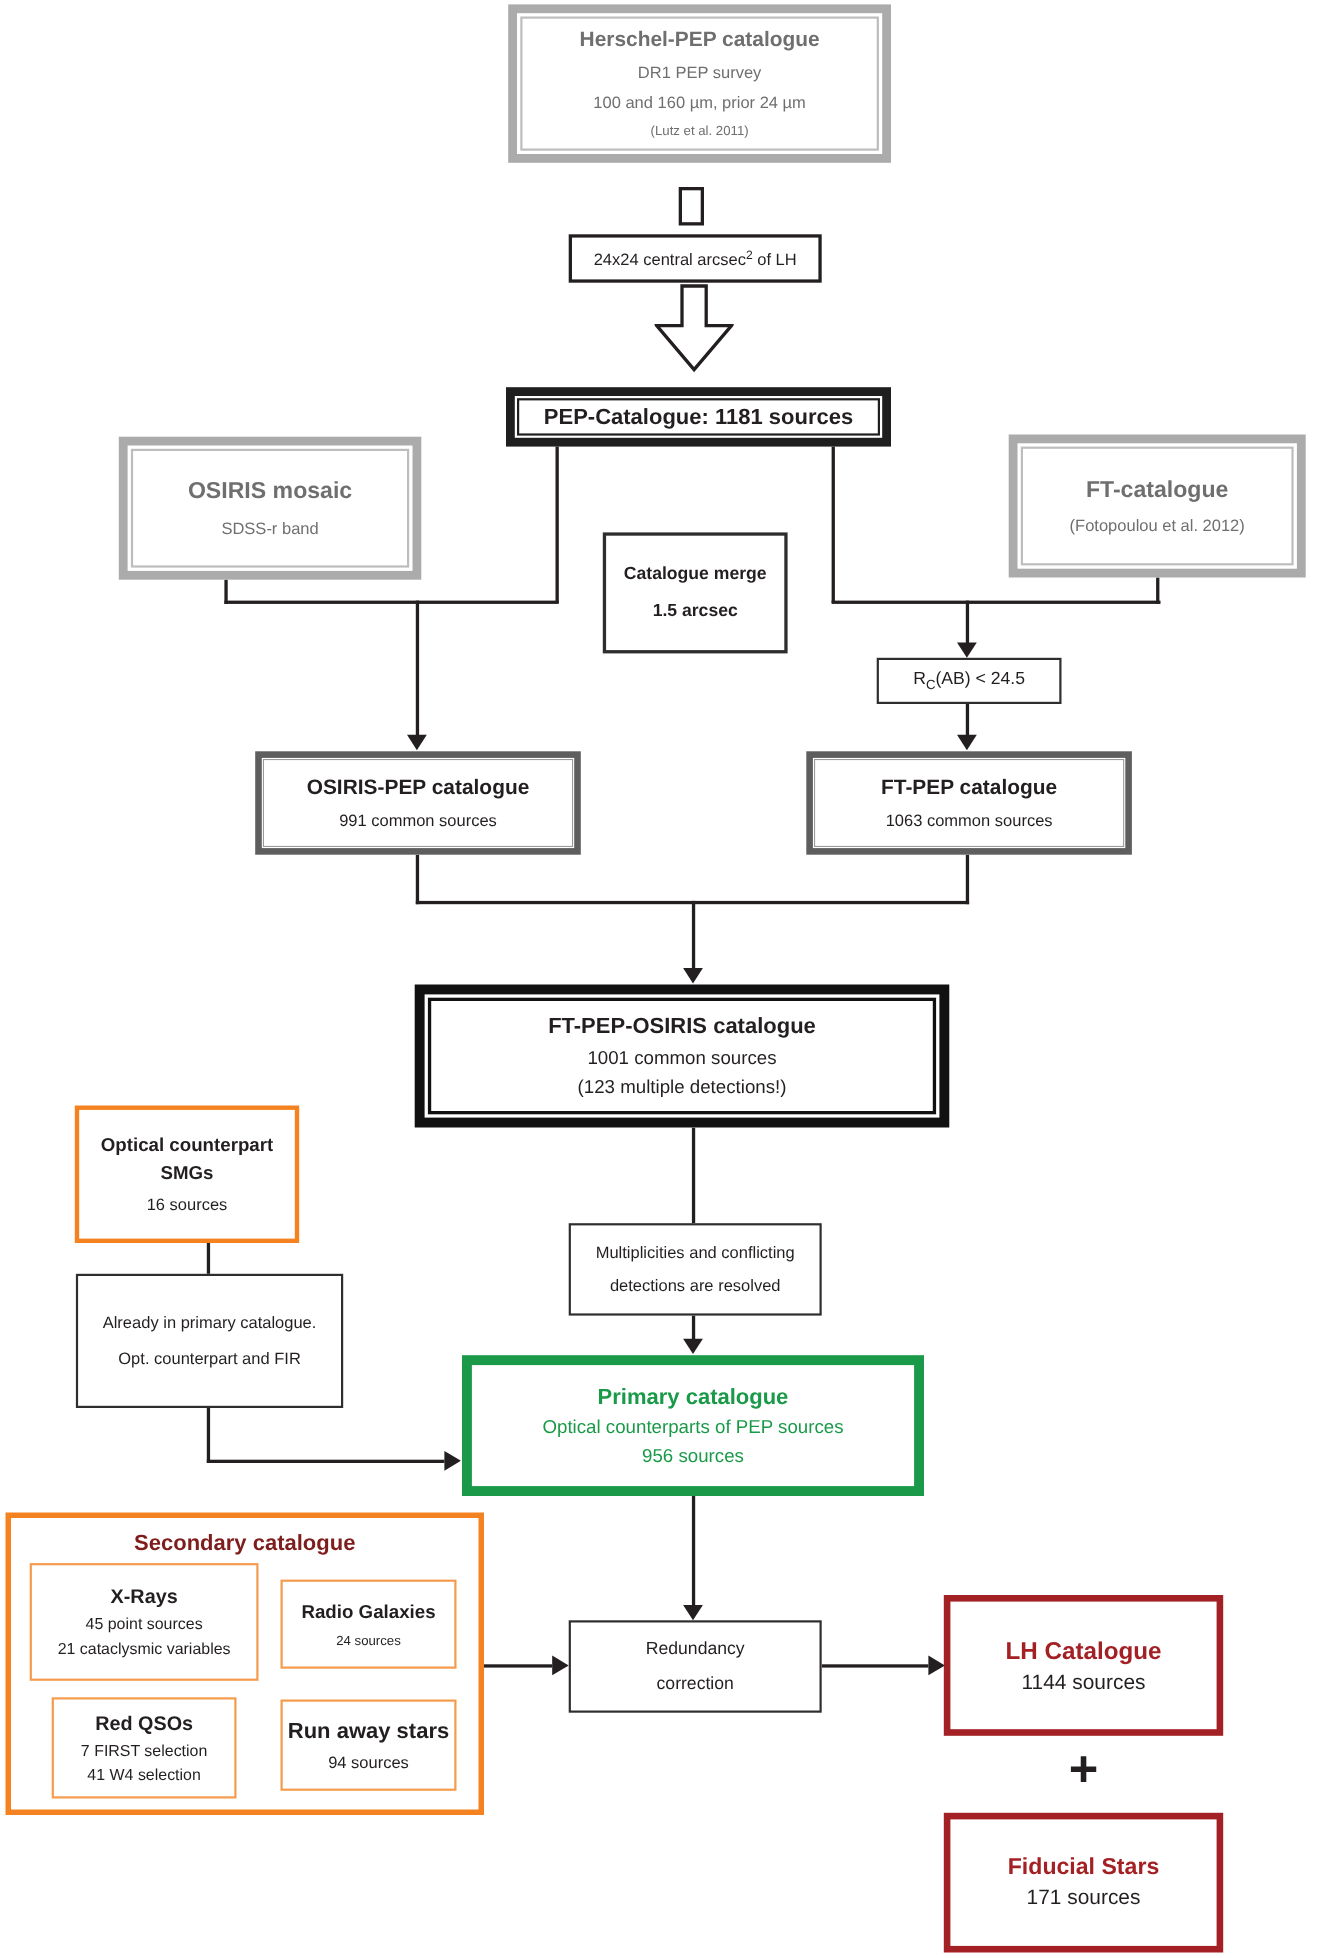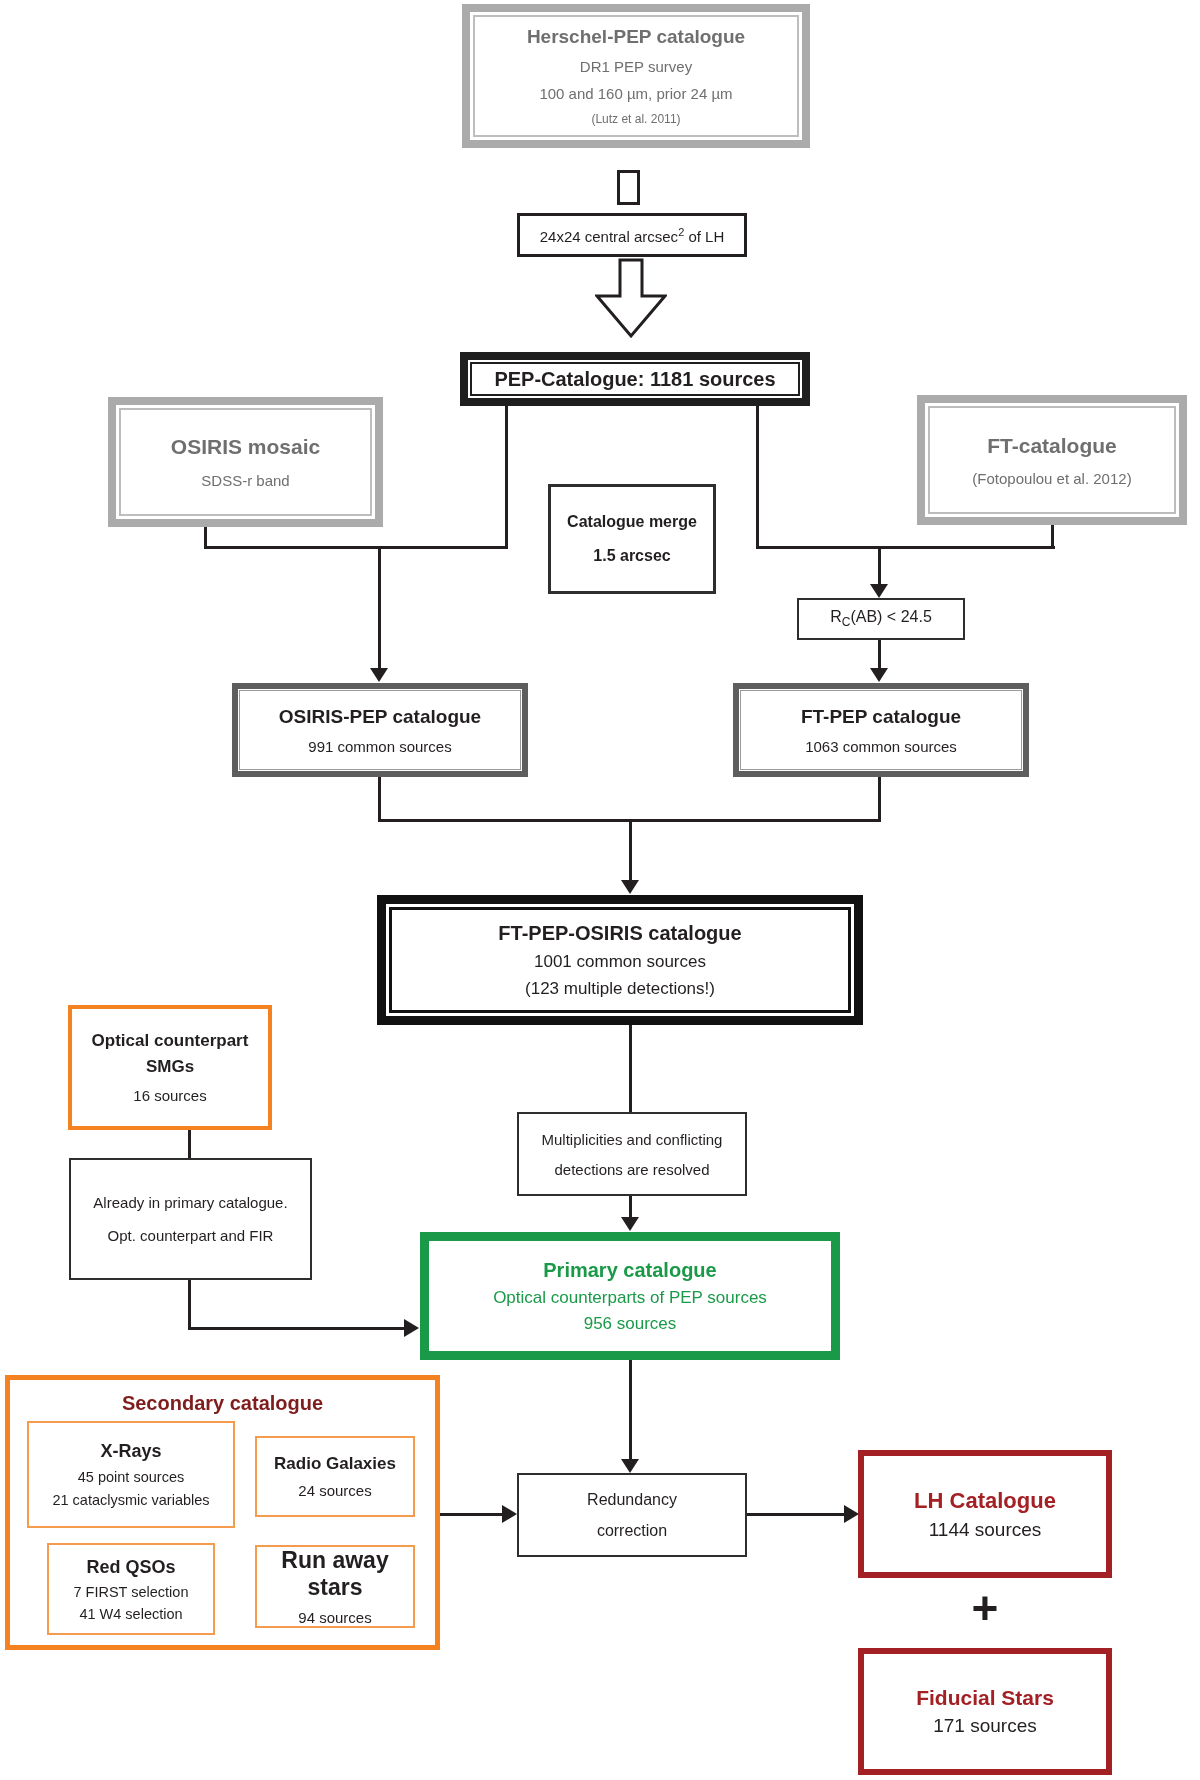--- a/index.html
+++ b/index.html
@@ -151,31 +151,31 @@
   </div>
 
   <div class="bx orange2" style="left:27px;top:1421px;width:208px;height:107px;gap:7px;">
     <div class="t" style="font-size:18px;">X-Rays</div>
     <div style="font-size:14.5px;">45 point sources</div>
     <div style="font-size:14.5px;">21 cataclysmic variables</div>
   </div>
 
   <div class="bx orange2" style="left:255px;top:1436px;width:160px;height:81px;gap:8px;">
     <div class="t" style="font-size:17px;">Radio Galaxies</div>
-    <div style="font-size:15px;">24 sources</div>
+    <div style="font-size:12px;">24 sources</div>
   </div>
 
   <div class="bx orange2" style="left:47px;top:1543px;width:168px;height:92px;gap:6px;">
     <div class="t" style="font-size:18px;">Red QSOs</div>
     <div style="font-size:14.5px;">7 FIRST selection</div>
     <div style="font-size:14.5px;">41 W4 selection</div>
   </div>
 
   <div class="bx orange2" style="left:255px;top:1545px;width:160px;height:83px;gap:8px;">
-    <div class="t" style="font-size:23px;">Run away stars</div>
+    <div class="t" style="font-size:20px;">Run away stars</div>
     <div style="font-size:15px;">94 sources</div>
   </div>
 
   <div class="bx thin" style="left:517px;top:1473px;width:230px;height:84px;gap:13px;">
     <div style="font-size:16px;">Redundancy</div>
     <div style="font-size:16px;">correction</div>
   </div>
 
   <div class="bx red6" style="left:858px;top:1450px;width:254px;height:128px;gap:5px;">
     <div class="t" style="font-size:22px;color:#a32024;">LH Catalogue</div>

